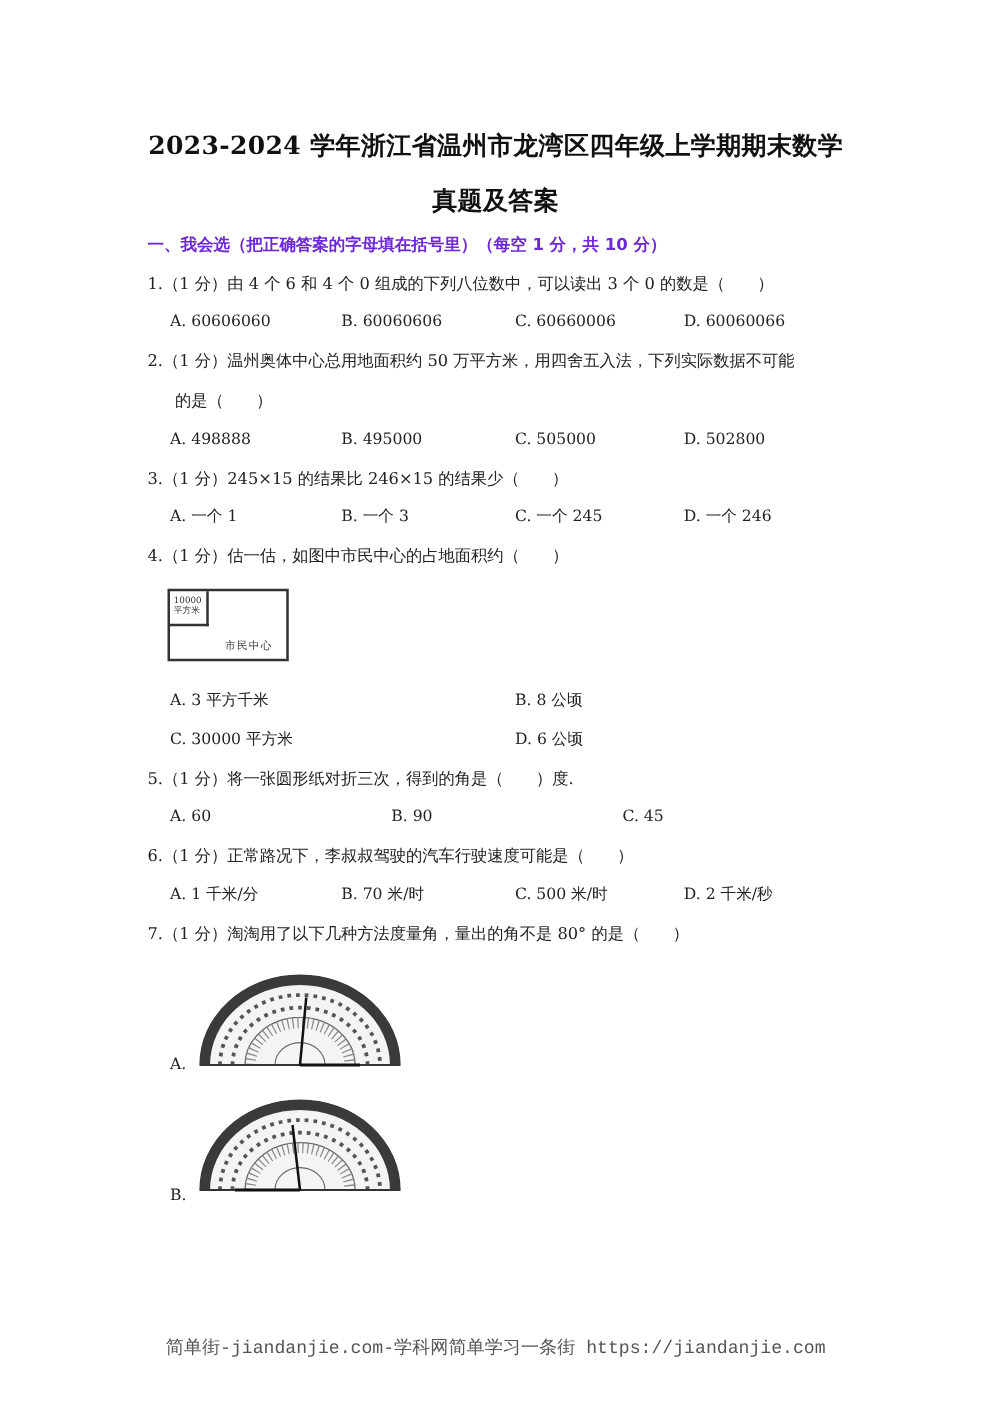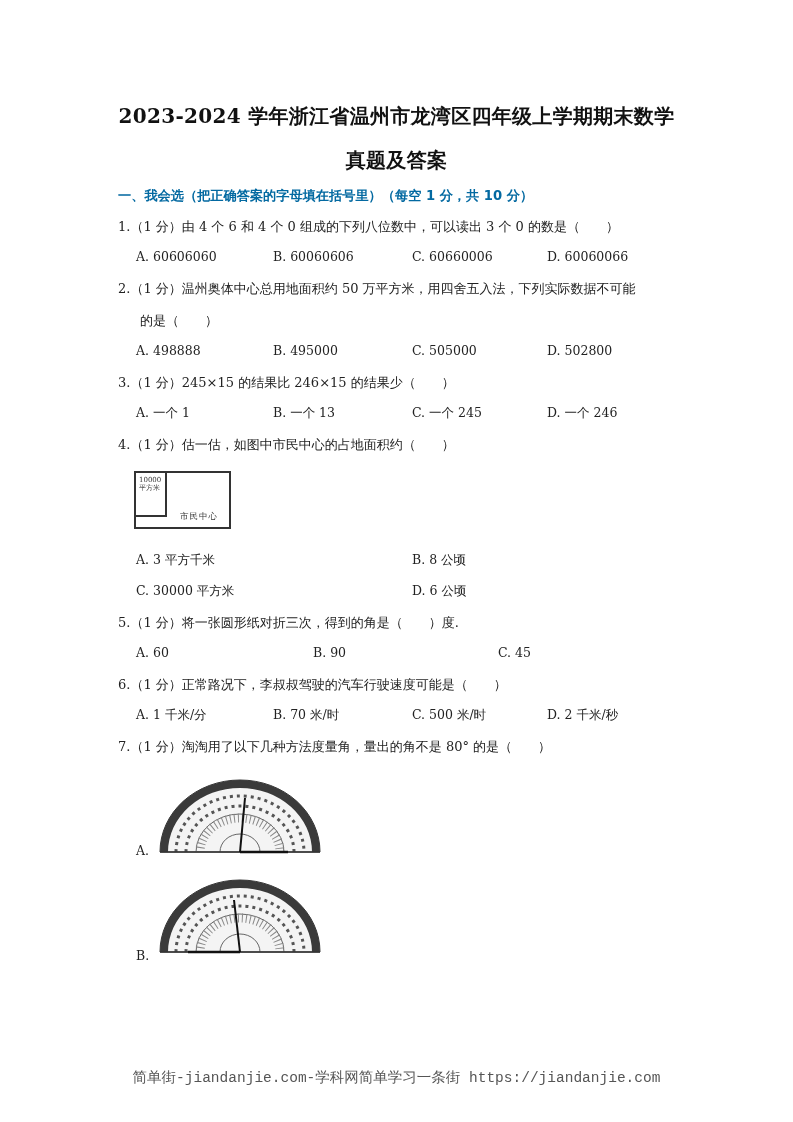--- a/index.html
+++ b/index.html
@@ -8,32 +8,32 @@
       font-family: "DejaVu Serif", "Liberation Serif", serif;
       color: #1a1a1a;
     }
     .abs { position: absolute; white-space: nowrap; }
     .title {
       left: 0; width: 793px; text-align: center;
       font-family: "DejaVu Serif", "Liberation Serif", serif;
       font-weight: bold; font-size: 20px; letter-spacing: 0.3px; color: #111;
     }
     .section {
-      left: 118px; font-weight: bold; font-size: 13.2px; color: #0369a1;
+      left: 118px; font-weight: bold; font-size: 13.2px; color: #6d28d9;
       font-family: "DejaVu Sans", "Liberation Sans", sans-serif;
     }
     .q { left: 118px; font-size: 13px; color: #222; }
     .q-cont { left: 140px; font-size: 13px; color: #222; }
     .opt { font-size: 12.5px; color: #222; }
     .fig-box {
       position: absolute; left: 134px; top: 471px; width: 97px; height: 58px;
       border: 2px solid #333; box-sizing: border-box;
     }
     .fig-small {
-      position: absolute; left: 0; top: 0; width: 31px; height: 44px;
+      position: absolute; left: 0; top: 0; width: 31px; height: 28px;
       border-right: 2px solid #333; border-bottom: 2px solid #333; box-sizing: border-box;
       font-size: 7px; line-height: 8px; padding: 3px 0 0 3px; color: #333;
     }
     .fig-label {
       position: absolute; left: 44px; top: 38px; font-size: 8.5px; color: #333; letter-spacing: 1px;
     }
     .footer {
       left: 0; width: 793px; text-align: center; top: 1068px;
       font-family: Liberation Mono, monospace;
       font-size: 14.5px; color: #555;
@@ -56,21 +56,21 @@
 
 <div class="abs q" style="top:280px;">2.（1 分）温州奥体中心总用地面积约 50 万平方米，用四舍五入法，下列实际数据不可能</div>
 <div class="abs q-cont" style="top:312px;">的是（　　）</div>
 <div class="abs opt" style="left:136px; top:343px;">A. 498888</div>
 <div class="abs opt" style="left:273px; top:343px;">B. 495000</div>
 <div class="abs opt" style="left:412px; top:343px;">C. 505000</div>
 <div class="abs opt" style="left:547px; top:343px;">D. 502800</div>
 
 <div class="abs q" style="top:374px;">3.（1 分）245×15 的结果比 246×15 的结果少（　　）</div>
 <div class="abs opt" style="left:136px; top:405px;">A. 一个 1</div>
-<div class="abs opt" style="left:273px; top:405px;">B. 一个 13</div>
+<div class="abs opt" style="left:273px; top:405px;">B. 一个 3</div>
 <div class="abs opt" style="left:412px; top:405px;">C. 一个 245</div>
 <div class="abs opt" style="left:547px; top:405px;">D. 一个 246</div>
 
 <div class="abs q" style="top:436px;">4.（1 分）估一估，如图中市民中心的占地面积约（　　）</div>
 <div class="fig-box">
   <div class="fig-small">
     <div>10000</div>
     <div>平方米</div>
   </div>
   <div class="fig-label">市民中心</div>

